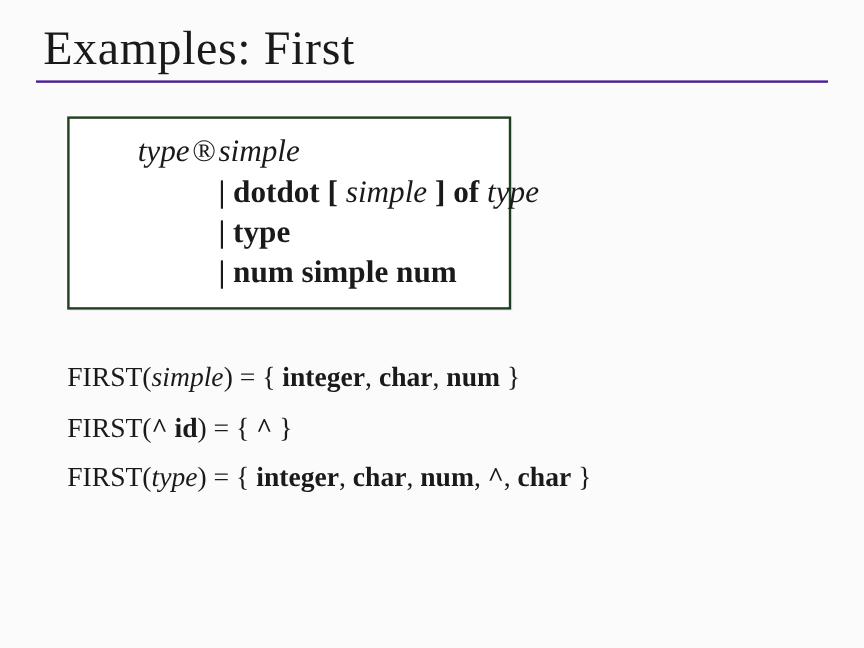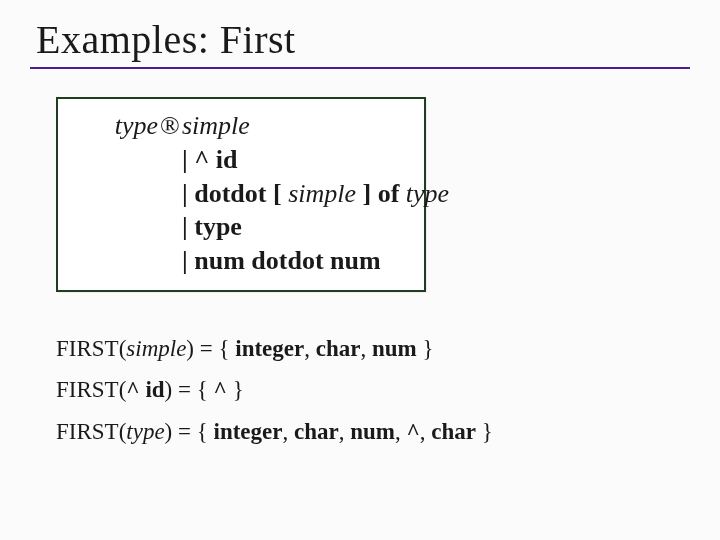--- a/index.html
+++ b/index.html
@@ -69,24 +69,23 @@
 <body>
 
 <div class="slide">
   <div class="bar"></div>
   <div class="title-wrap">
     <div class="title">Examples: First</div>
   </div>
 
   <div class="grammar-box">
     <div class="gram-row"><span class="lhs-cell it">type</span><span class="arrow">®</span><span class="rhs it">simple</span></div>
-    <div class="gram-row"><span class="lhs-cell"></span><span class="arrow"></span><span class="rhs bf">| ^ id</span></div>
     <div class="gram-row"><span class="lhs-cell"></span><span class="arrow"></span><span class="rhs"><span class="bf">| dotdot [ </span><span class="it">simple</span><span class="bf"> ] of </span><span class="it">type</span></span></div>
     <div class="gram-row"><span class="lhs-cell"></span><span class="arrow"></span><span class="rhs bf">| type</span></div>
-    <div class="gram-row"><span class="lhs-cell"></span><span class="arrow"></span><span class="rhs bf">| num dotdot num</span></div>
+    <div class="gram-row"><span class="lhs-cell"></span><span class="arrow"></span><span class="rhs bf">| num simple num</span></div>
   </div>
 
   <div class="firsts">
     <div><span>FIRST(</span><span class="it">simple</span><span>) = { </span><span class="bf">integer</span><span>, </span><span class="bf">char</span><span>, </span><span class="bf">num</span><span> }</span></div>
     <div><span>FIRST(</span><span class="bf">^ id</span><span>) = { </span><span class="bf">^</span><span> }</span></div>
     <div><span>FIRST(</span><span class="it">type</span><span>) = { </span><span class="bf">integer</span><span>, </span><span class="bf">char</span><span>, </span><span class="bf">num</span><span>, </span><span class="bf">^</span><span>, </span><span class="bf">char</span><span> }</span></div>
   </div>
 </div>
 
 </body></html>

